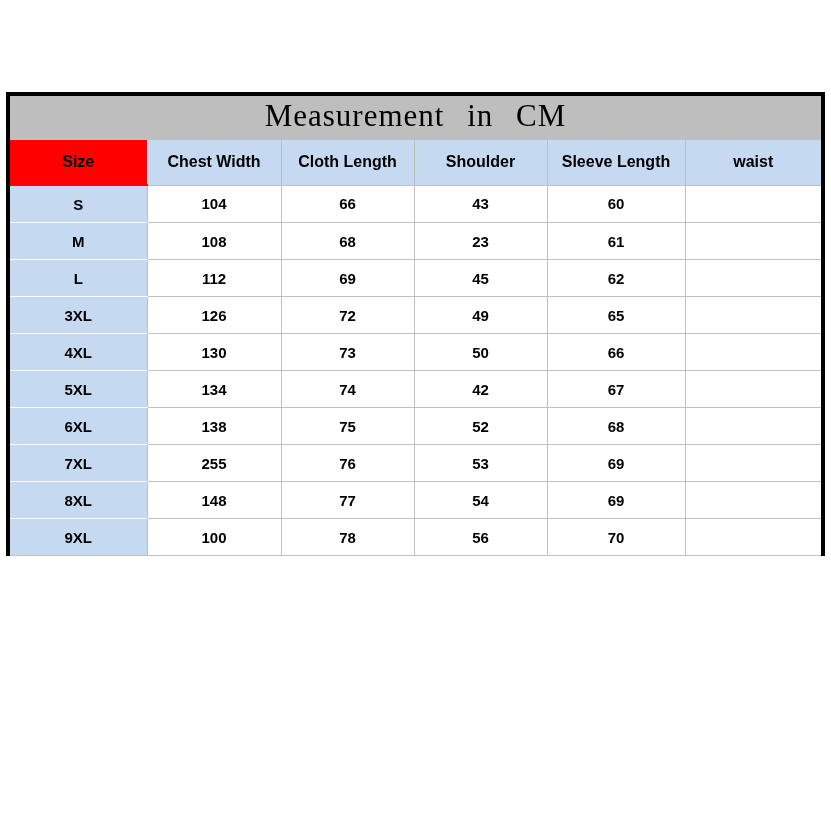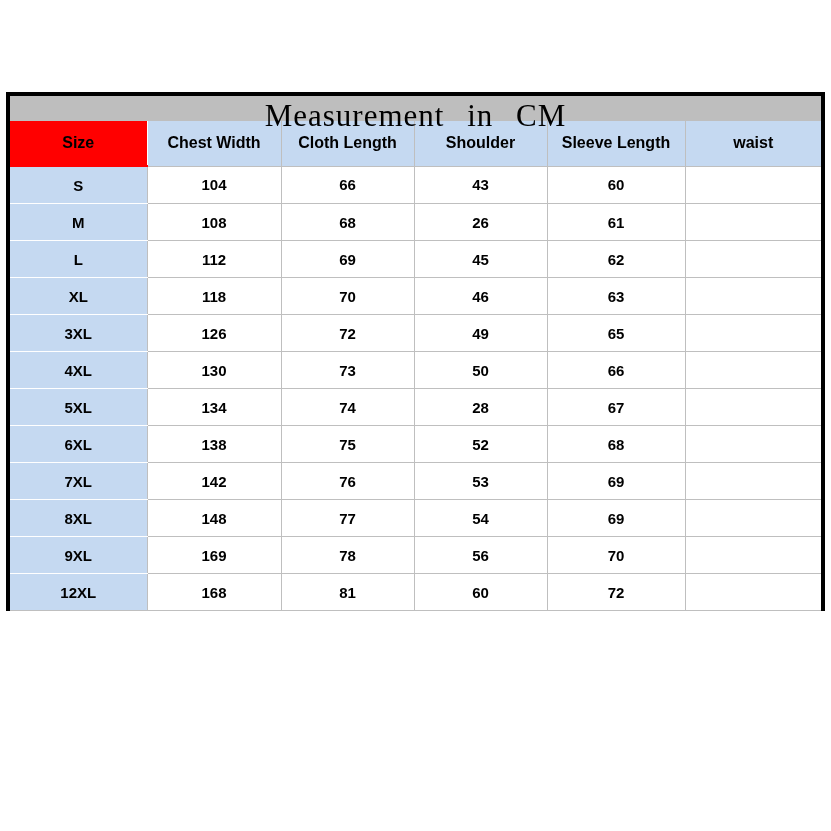--- a/index.html
+++ b/index.html
@@ -22,21 +22,21 @@
     position: absolute;
     left: 6px;
     top: 92px;
     width: 819px;
     box-sizing: border-box;
     border: 4px solid var(--frame-border, #000000);
     border-bottom: none;
     background: #fff;
   }
   .title-bar {
-    height: 25px;
+    height: 44px;
     line-height: 39px;
     background: var(--title-bg, #bebebe);
     text-align: center;
     font-family: "Liberation Serif", "DejaVu Serif", serif;
     font-size: 31px;
     font-weight: 400;
     letter-spacing: 1px;
     word-spacing: 14px;
     white-space: nowrap;
   }
@@ -122,100 +122,84 @@
             <td>104</td>
             <td>66</td>
             <td>43</td>
             <td>60</td>
             <td></td>
           </tr>
           <tr>
             <td class="size-cell">M</td>
             <td>108</td>
             <td>68</td>
-            <td>26</td>
+            <td>23</td>
             <td>61</td>
             <td></td>
           </tr>
           <tr>
             <td class="size-cell">L</td>
             <td>112</td>
             <td>69</td>
             <td>45</td>
             <td>62</td>
             <td></td>
           </tr>
           <tr>
-            <td class="size-cell">XL</td>
-            <td>118</td>
-            <td>70</td>
-            <td>46</td>
-            <td>63</td>
-            <td></td>
-          </tr>
-          <tr>
             <td class="size-cell">3XL</td>
             <td>126</td>
             <td>72</td>
             <td>49</td>
             <td>65</td>
             <td></td>
           </tr>
           <tr>
             <td class="size-cell">4XL</td>
             <td>130</td>
             <td>73</td>
             <td>50</td>
             <td>66</td>
             <td></td>
           </tr>
           <tr>
             <td class="size-cell">5XL</td>
             <td>134</td>
             <td>74</td>
-            <td>28</td>
+            <td>42</td>
             <td>67</td>
             <td></td>
           </tr>
           <tr>
             <td class="size-cell">6XL</td>
             <td>138</td>
             <td>75</td>
             <td>52</td>
             <td>68</td>
             <td></td>
           </tr>
           <tr>
             <td class="size-cell">7XL</td>
-            <td>142</td>
+            <td>255</td>
             <td>76</td>
             <td>53</td>
             <td>69</td>
             <td></td>
           </tr>
           <tr>
             <td class="size-cell">8XL</td>
             <td>148</td>
             <td>77</td>
             <td>54</td>
             <td>69</td>
             <td></td>
           </tr>
           <tr>
             <td class="size-cell">9XL</td>
-            <td>169</td>
+            <td>100</td>
             <td>78</td>
             <td>56</td>
             <td>70</td>
-            <td></td>
-          </tr>
-          <tr>
-            <td class="size-cell">12XL</td>
-            <td>168</td>
-            <td>81</td>
-            <td>60</td>
-            <td>72</td>
             <td></td>
           </tr>
         </tbody>
     </table>
   </div>
 </div>
 
 </body></html>

